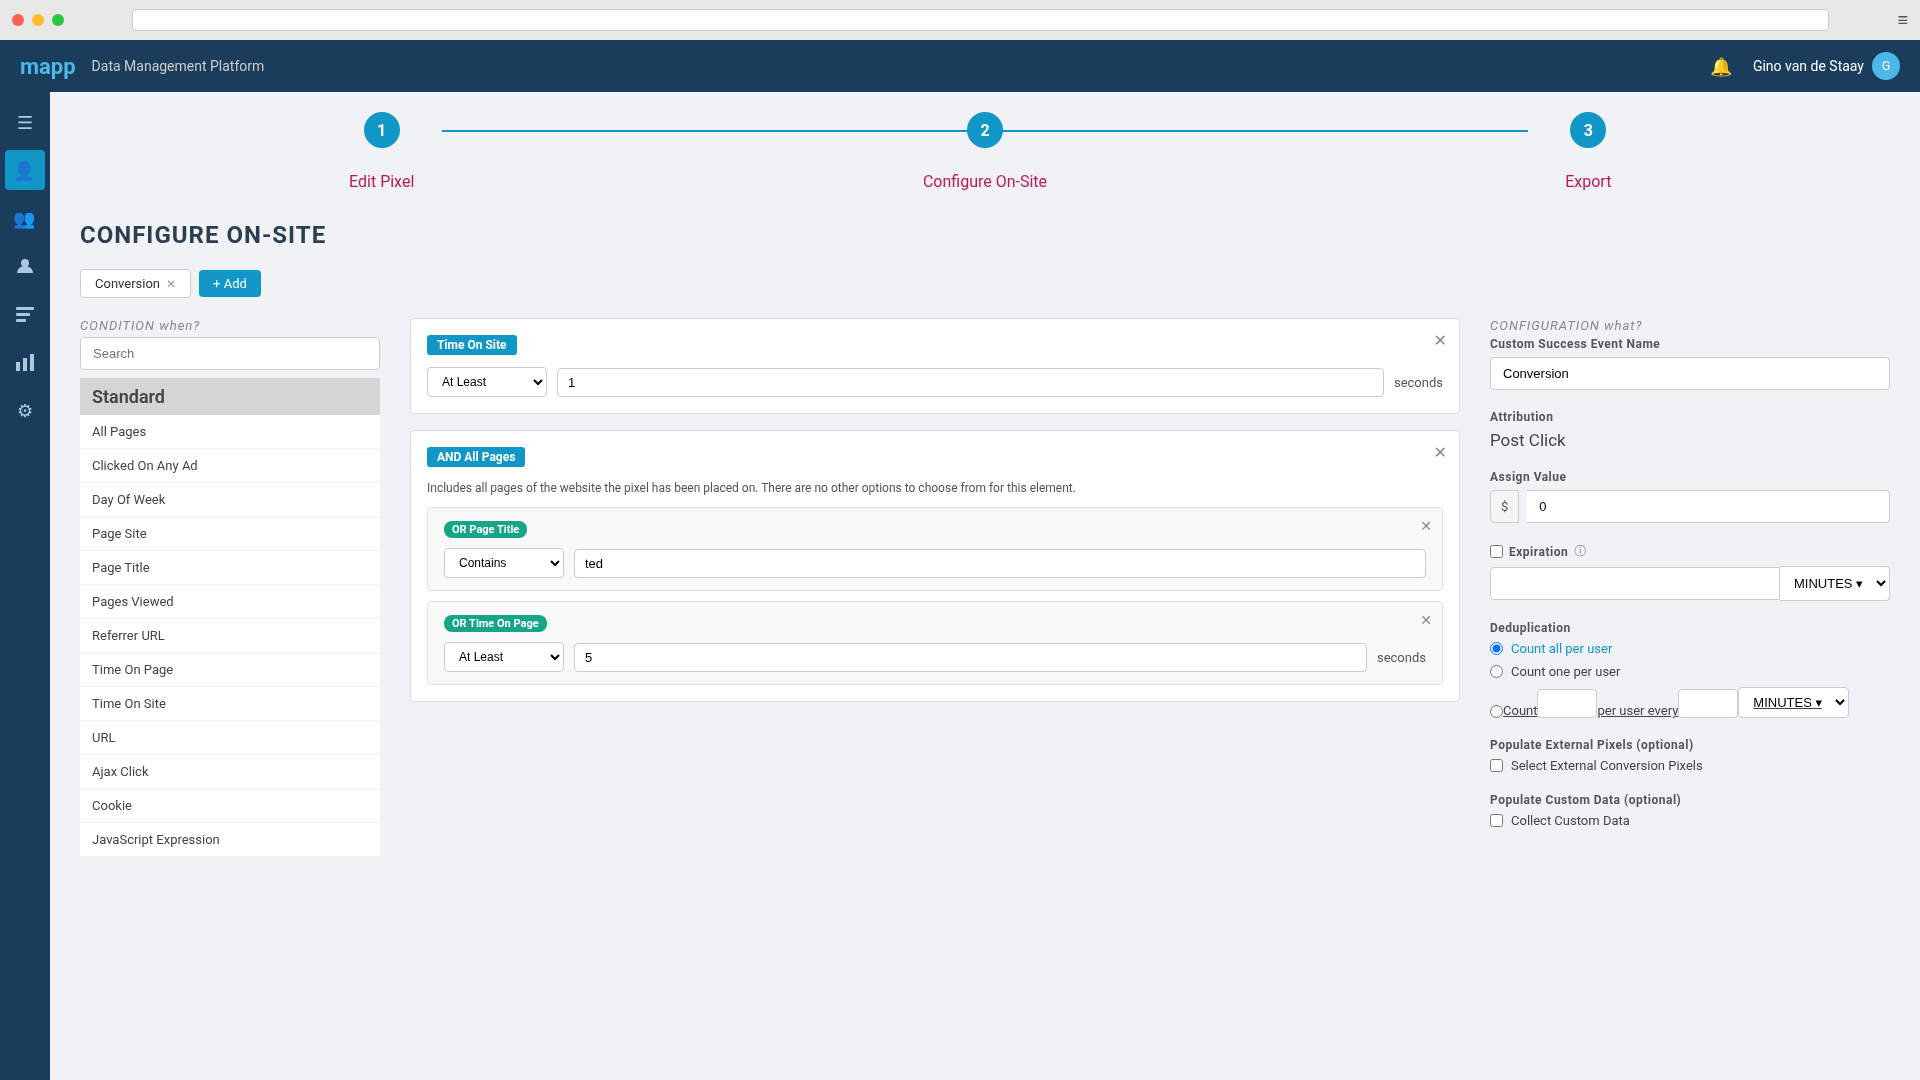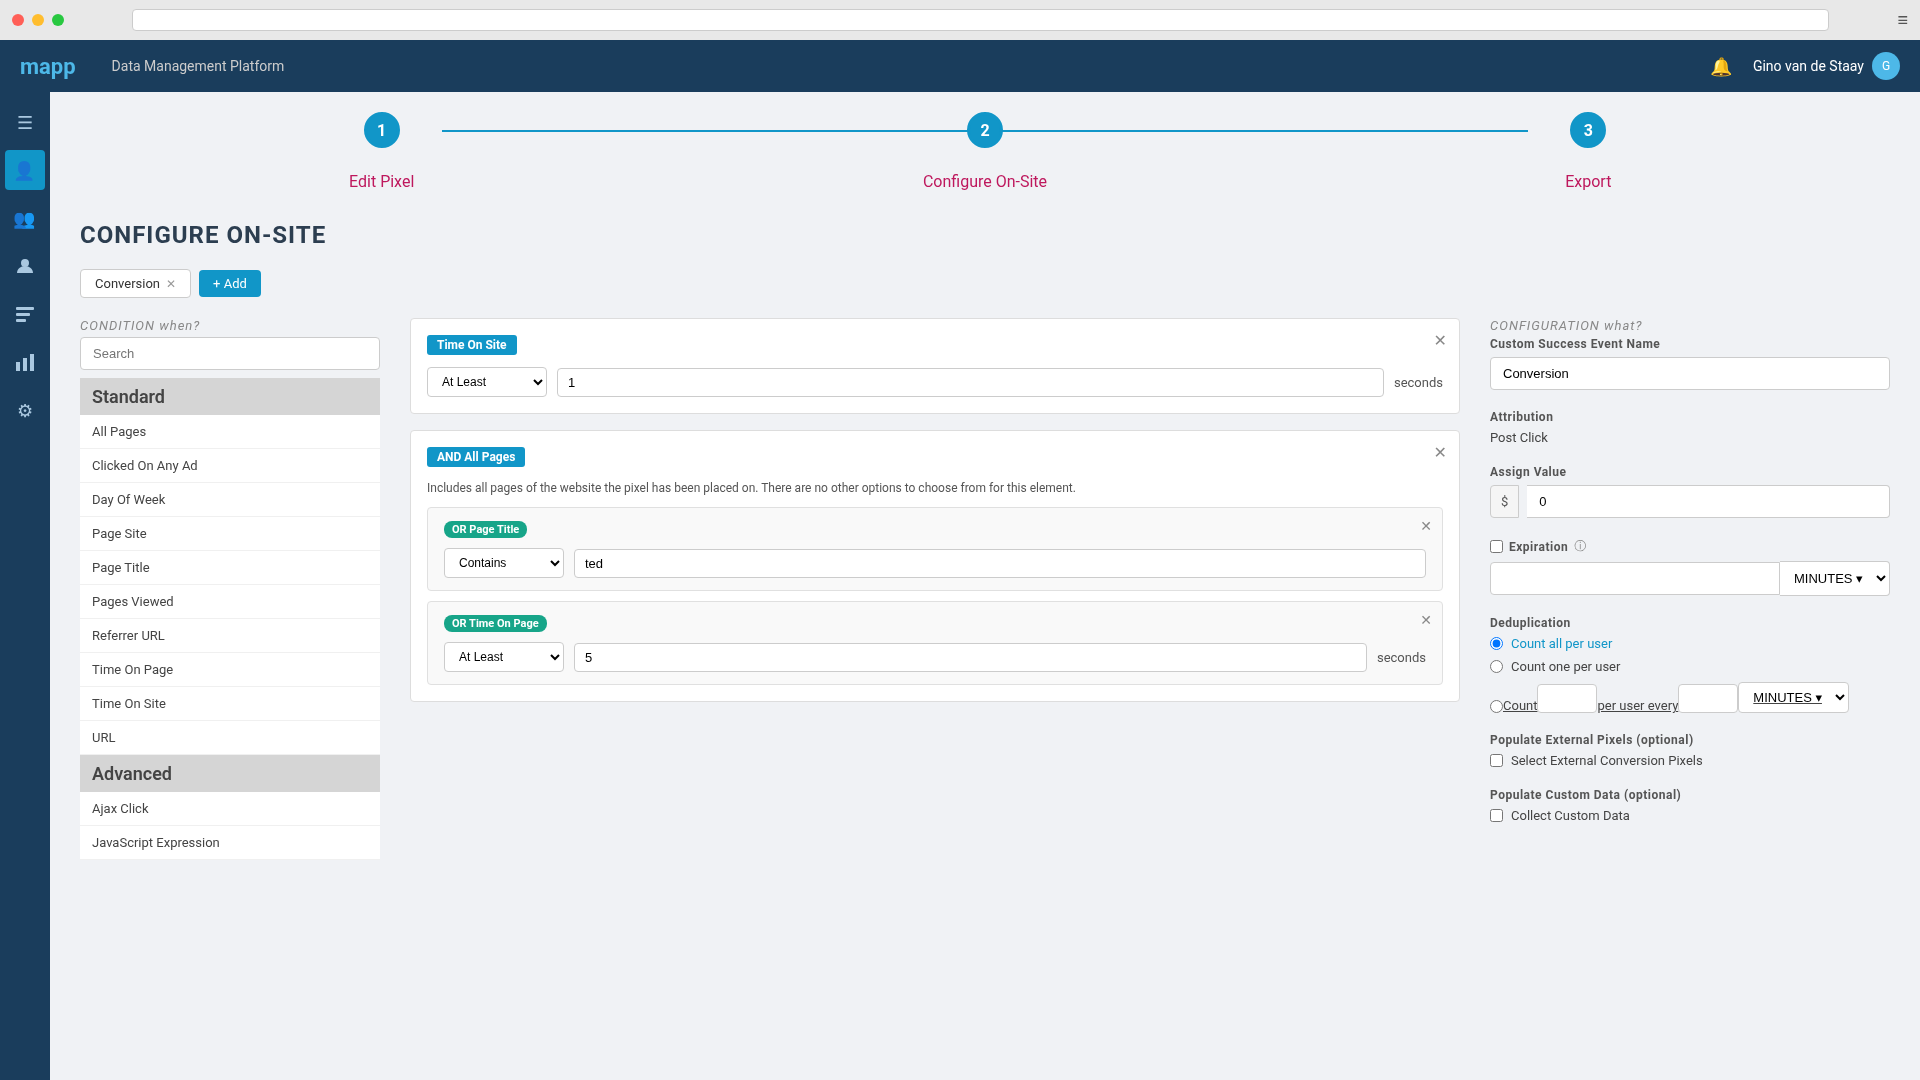--- a/index.html
+++ b/index.html
@@ -29,21 +29,20 @@
     .title-bar-menu { margin-left: auto; font-size: 18px; color: #555; cursor: pointer; }
 
     
     .top-nav {
       height: 52px;
       background: #1a3d5c;
       display: flex;
       align-items: center;
       padding: 0 20px;
       color: white;
-      gap: 20px;
     }
     .top-nav-logo { font-size: 22px; font-weight: bold; color: #4db8e8; margin-right: 16px; }
     .top-nav-title { color: #ccc; font-size: 14px; }
     .top-nav-right { margin-left: auto; display: flex; align-items: center; gap: 20px; }
     .top-nav-bell { font-size: 18px; cursor: pointer; }
     .top-nav-user { display: flex; align-items: center; gap: 8px; font-size: 14px; cursor: pointer; }
     .top-nav-user-icon { width: 28px; height: 28px; background: #4db8e8; border-radius: 50%; display: flex; align-items: center; justify-content: center; font-size: 12px; }
 
     
     .app-layout { display: flex; height: calc(100vh - 92px); }
@@ -255,21 +254,21 @@
       top: 10px;
       right: 10px;
       cursor: pointer;
       color: #888;
       font-size: 14px;
     }
 
     
     .config-section { margin-bottom: 20px; }
     .config-label { font-size: 12px; font-weight: bold; color: #555; margin-bottom: 6px; letter-spacing: 0.5px; }
-    .config-value { font-size: 13px; color: #444; margin-bottom: 20px; }
+    .config-value { font-size: 17px; color: #444; margin-bottom: 20px; }
     .config-input {
       width: 100%;
       padding: 8px 12px;
       border: 1px solid #ccc;
       border-radius: 4px;
       font-size: 13px;
       background: white;
     }
     .config-row { display: flex; align-items: center; gap: 8px; }
     .config-prefix {
@@ -416,22 +415,22 @@
         <div class="list-item">Clicked On Any Ad</div>
         <div class="list-item">Day Of Week</div>
         <div class="list-item">Page Site</div>
         <div class="list-item">Page Title</div>
         <div class="list-item">Pages Viewed</div>
         <div class="list-item">Referrer URL</div>
         <div class="list-item">Time On Page</div>
         <div class="list-item">Time On Site</div>
         <div class="list-item">URL</div>
 
-        <div class="list-group-header">Advanced</div>
         <div class="list-item">Ajax Click</div>
+        <div class="list-item">Cookie</div>
         <div class="list-item">JavaScript Expression</div>
       </div>
 
       <div class="middle-col">
         <div class="cards-area">
 
           <div class="condition-card">
             <div class="card-badge badge-blue">Time On Site</div>
             <div class="card-close">✕</div>
             <div class="card-body">

